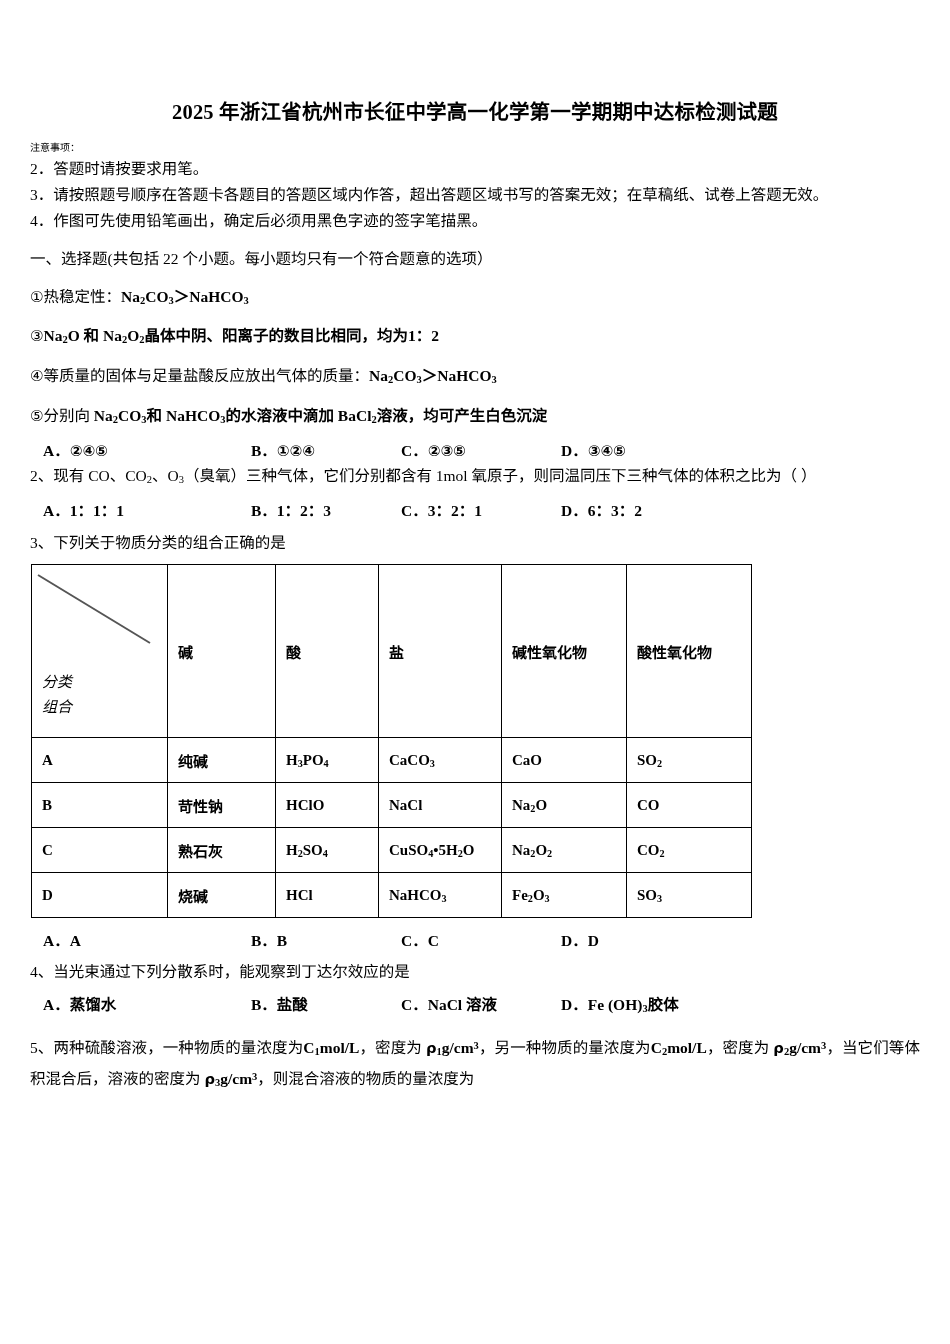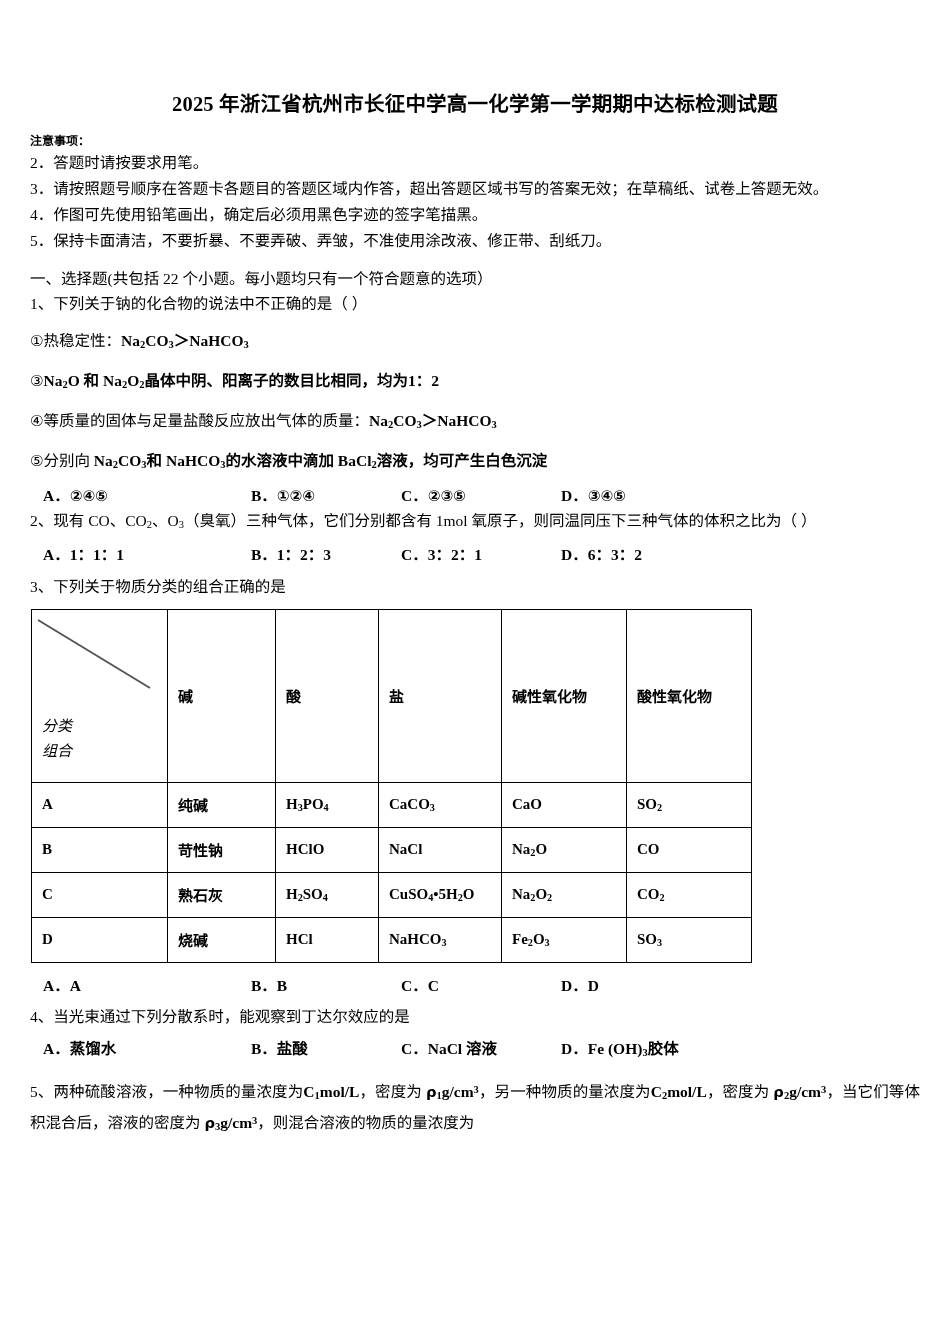--- a/index.html
+++ b/index.html
@@ -23,32 +23,32 @@
     padding: 0 30px;
     overflow: hidden;
   }
 
   
   .doc-title {
     text-align: center;
     font-size: 20.5px;
     font-weight: bold;
     letter-spacing: 0.2px;
-    margin: 4px;
+    margin: 12px;
     padding-top: 88px;
     line-height: 1.2;
   }
 
   
   .notice-block {
     margin-top: 18px;
   }
   .notice-head {
-    font-size: 12px;
-    font-weight: bold;
+    font-size: 10px;
+    font-weight: normal;
     line-height: 1.0;
     margin: 0 0 8px 0;
   }
   .notice-item {
     font-size: 15.5px;
     line-height: 1.0;
     margin: 0 0 10.5px 0;
     white-space: nowrap;
   }
 
@@ -163,26 +163,24 @@
 
 <div class="page">
 
   <h1 class="doc-title">2025 年浙江省杭州市长征中学高一化学第一学期期中达标检测试题</h1>
 
   <div class="notice-block">
     <div class="notice-head">注意事项：</div>
     <div class="notice-item">2．答题时请按要求用笔。</div>
     <div class="notice-item">3．请按照题号顺序在答题卡各题目的答题区域内作答，超出答题区域书写的答案无效；在草稿纸、试卷上答题无效。</div>
     <div class="notice-item">4．作图可先使用铅笔画出，确定后必须用黑色字迹的签字笔描黑。</div>
-    <div class="notice-item">5．保持卡面清洁，不要折暴、不要弄破、弄皱，不准使用涂改液、修正带、刮纸刀。</div>
   </div>
 
   <div class="section-head">一、选择题(共包括 22 个小题。每小题均只有一个符合题意的选项）</div>
 
-  <div class="q-stem">1、下列关于钠的化合物的说法中不正确的是（   ）</div>
 
   <div class="q-sub">
     <span class="circled">①</span><span>热稳定性：</span><span class="chem">Na<sub>2</sub>CO<sub>3</sub>＞NaHCO<sub>3</sub></span>
   </div>
 
 
   <div class="q-sub">
     <span class="circled">③</span><span class="chem">Na<sub>2</sub>O 和 Na<sub>2</sub>O<sub>2</sub>晶体中阴、阳离子的数目比相同，均为1：2</span>
   </div>
 

